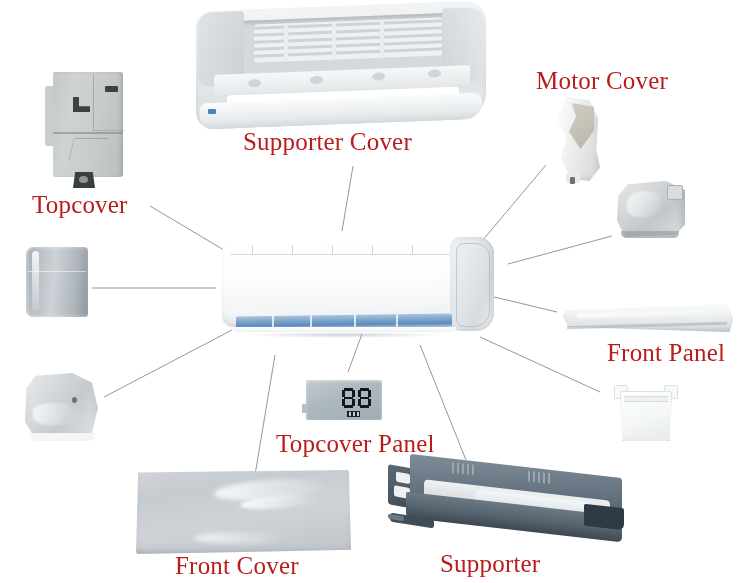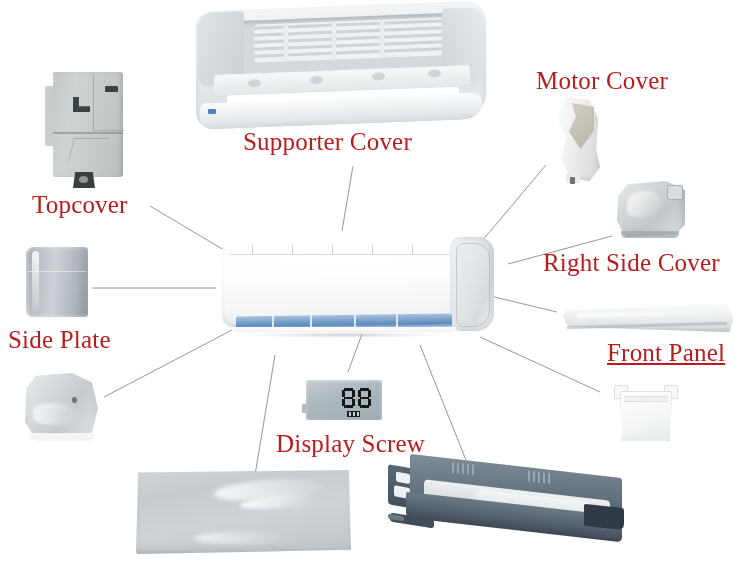--- a/index.html
+++ b/index.html
@@ -424,18 +424,18 @@
         <i style="left:118px"></i>
         <i style="left:160px"></i>
     </div>
     <div class="ac-lipbar"></div>
     <div class="ac-shadow"></div>
   </div>
 
   <div class="label" style="left:32px;top:192px;">Topcover</div>
   <div class="label" style="left:243px;top:129px;">Supporter Cover</div>
   <div class="label" style="left:536px;top:68px;">Motor Cover</div>
-  <div class="label" style="left:543px;top:250px;">Right Side Cover</div>
-  <div class="label" style="left:8px;top:327px;">Side Plate</div>
-  <div class="label" style="left:607px;top:340px;text-decoration:underline;">Front Panel</div>
-  <div class="label" style="left:276px;top:431px;">Display Screw</div>
+  <div class="label" style="left:607px;top:340px;">Front Panel</div>
+  <div class="label" style="left:276px;top:431px;">Topcover Panel</div>
+  <div class="label" style="left:175px;top:553px;">Front Cover</div>
+  <div class="label" style="left:440px;top:551px;">Supporter</div>
 
 </div>
 
 </body></html>

